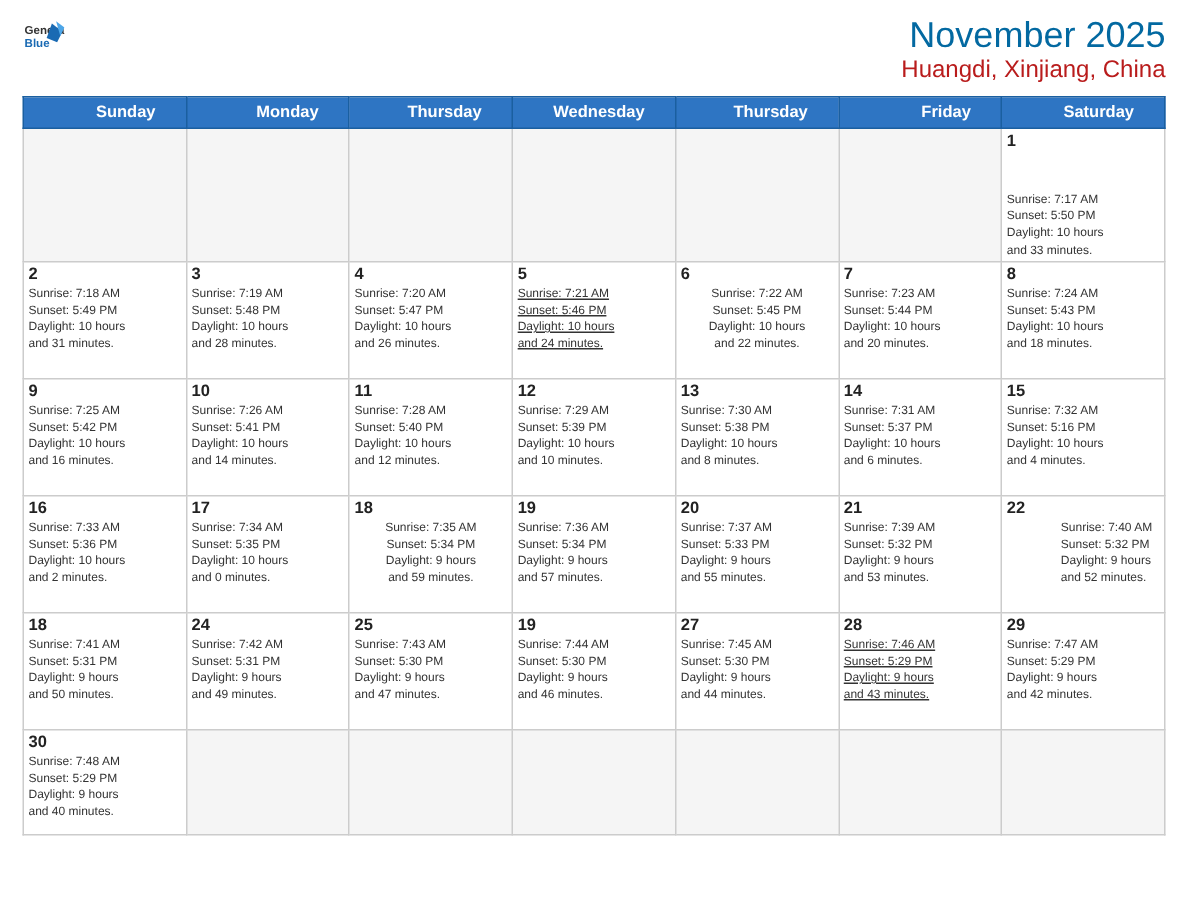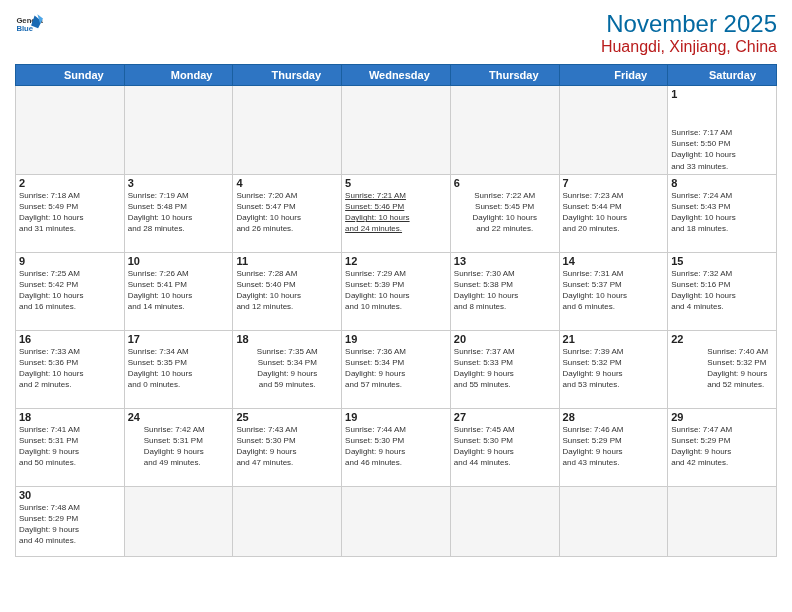--- a/index.html
+++ b/index.html
@@ -287,21 +287,21 @@
         <tr>
           <td>
             <span class="day-num">18</span>
             <div class="day-info" style="white-space: pre-line;">Sunrise: 7:41 AM
 Sunset: 5:31 PM
 Daylight: 9 hours
 and 50 minutes.</div>
           </td>
           <td>
             <span class="day-num">24</span>
-            <div class="day-info" style="white-space: pre-line; margin-left: 16px;">Sunrise: 7:42 AM
+            <div class="day-info" style="white-space: pre-line;">Sunrise: 7:42 AM
 Sunset: 5:31 PM
 Daylight: 9 hours
 and 49 minutes.</div>
           </td>
           <td>
             <span class="day-num">25</span>
             <div class="day-info" style="white-space: pre-line;">Sunrise: 7:43 AM
 Sunset: 5:30 PM
 Daylight: 9 hours
 and 47 minutes.</div>
@@ -315,21 +315,21 @@
           </td>
           <td>
             <span class="day-num">27</span>
             <div class="day-info" style="white-space: pre-line;">Sunrise: 7:45 AM
 Sunset: 5:30 PM
 Daylight: 9 hours
 and 44 minutes.</div>
           </td>
           <td>
             <span class="day-num">28</span>
-            <div class="day-info" style="white-space: pre-line;">Sunrise: 7:46 AM
+            <div class="day-info" style="white-space: pre-line; text-decoration: underline;">Sunrise: 7:46 AM
 Sunset: 5:29 PM
 Daylight: 9 hours
 and 43 minutes.</div>
           </td>
           <td>
             <span class="day-num">29</span>
             <div class="day-info" style="white-space: pre-line;">Sunrise: 7:47 AM
 Sunset: 5:29 PM
 Daylight: 9 hours
 and 42 minutes.</div>

